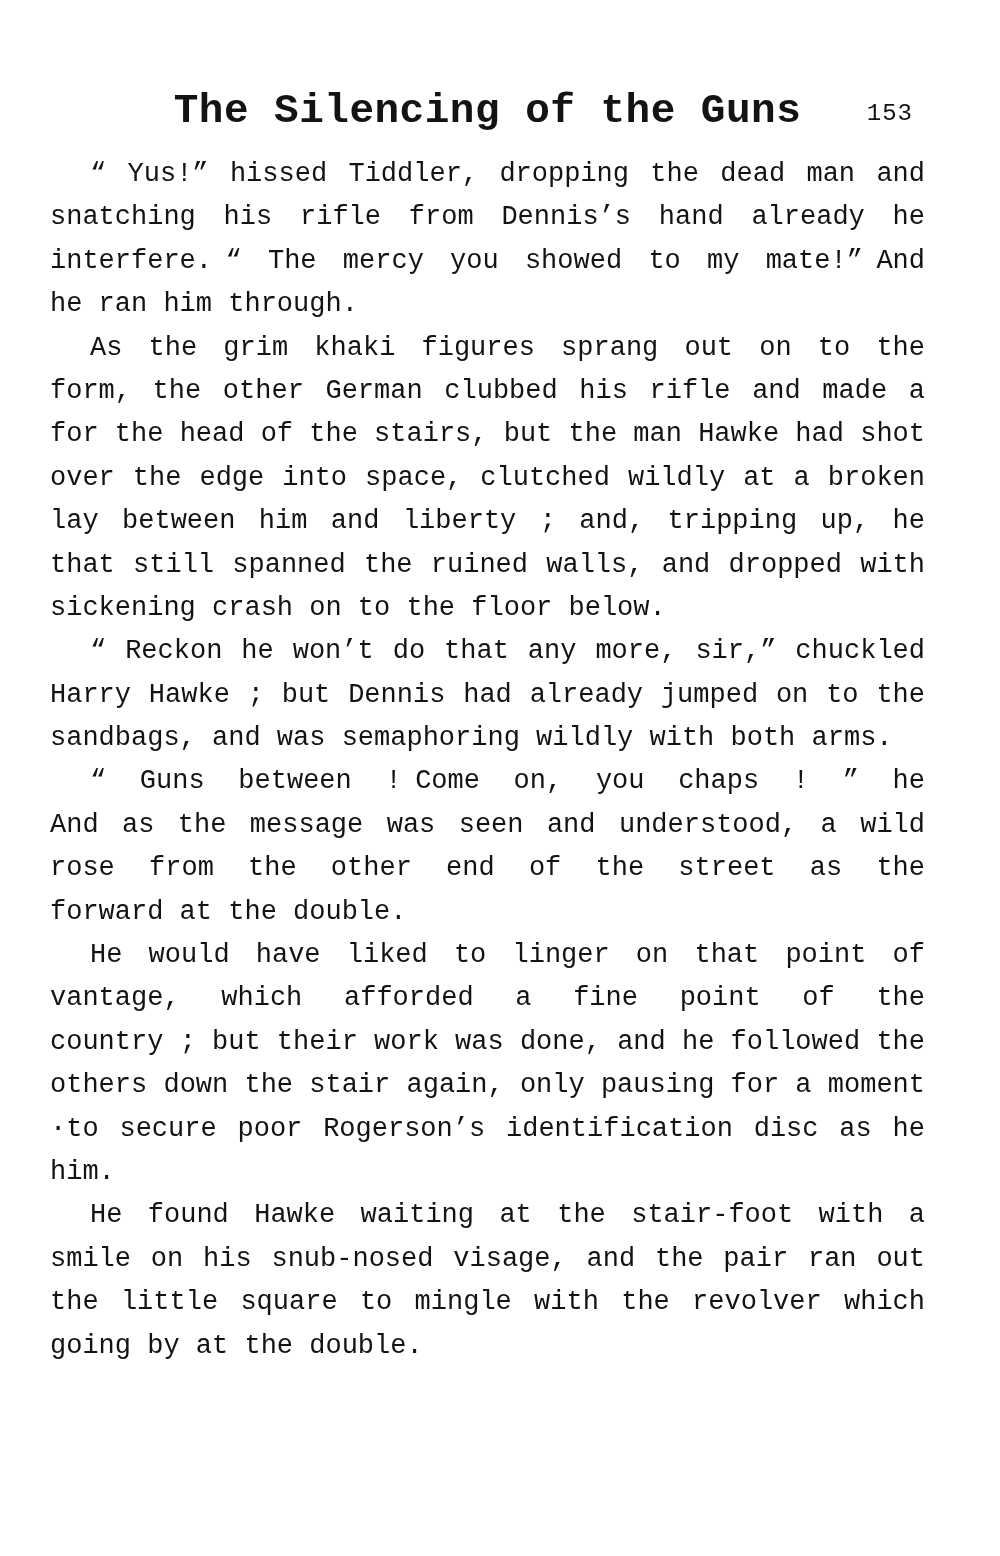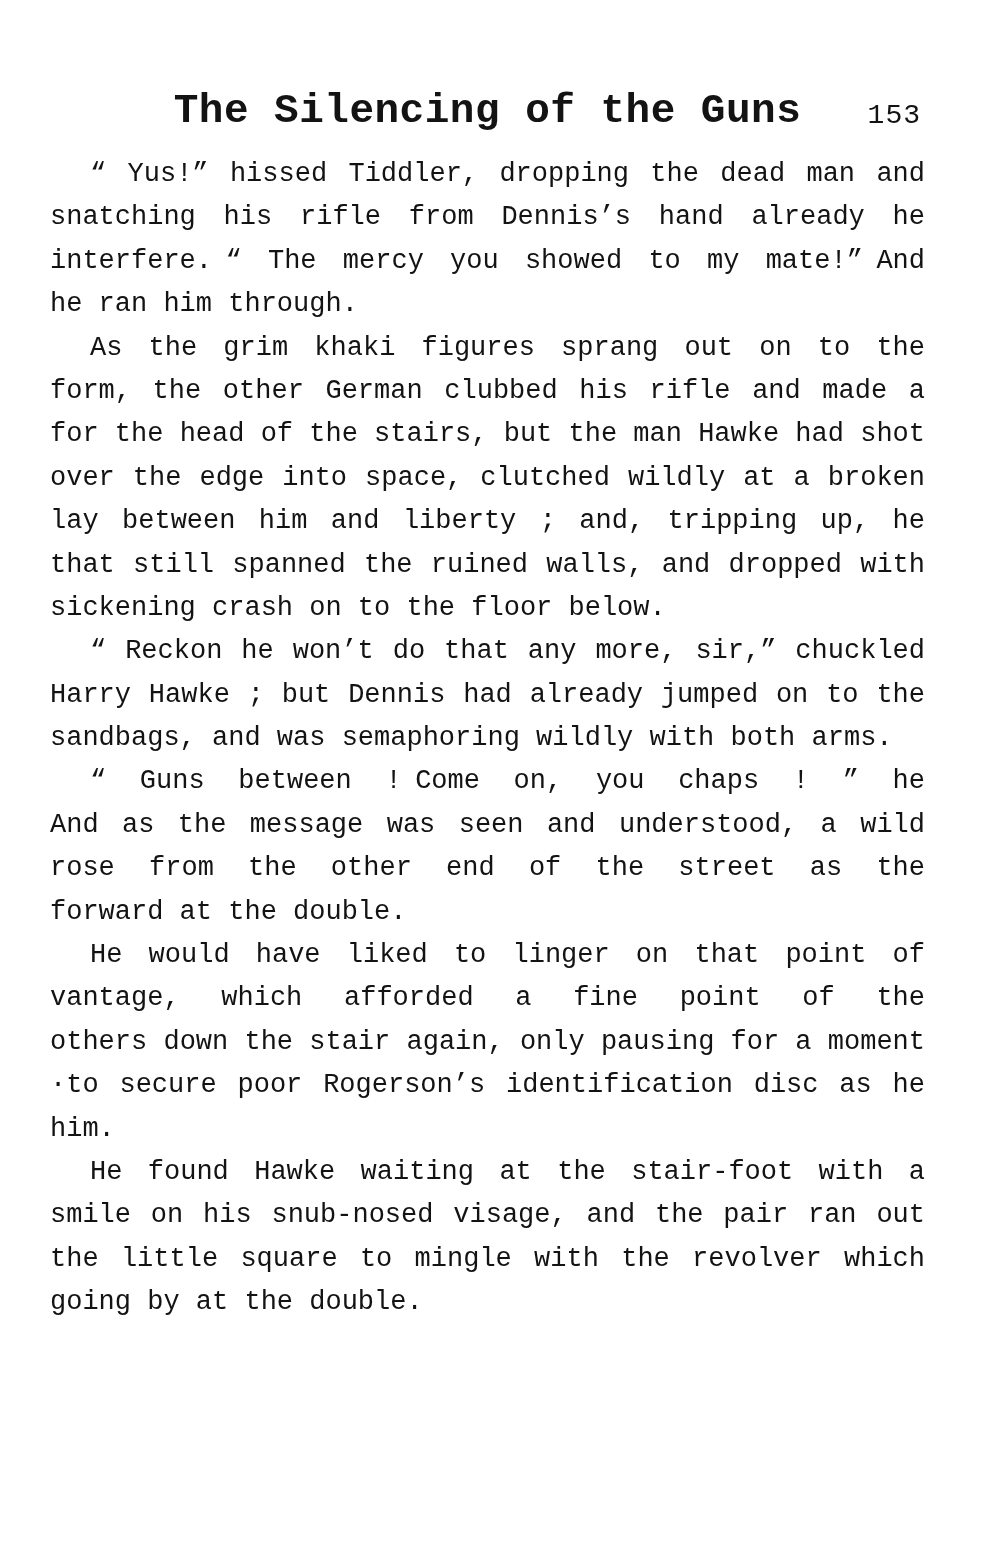--- a/index.html
+++ b/index.html
@@ -26,23 +26,23 @@
   }
   .title {
     text-align: center;
     font-weight: bold;
     font-size: 41px;
     letter-spacing: 0.5px;
     white-space: nowrap;
   }
   .pagenum {
     position: absolute;
-    right: 4px;
+    right: 12px;
     top: 12px;
-    font-size: 28px;
+    font-size: 24px;
     letter-spacing: 1px;
   }
   .body {
     position: absolute;
     top: 121px;
     left: 50px;
     width: 875px;
     font-size: 27px;
   }
   .line {
@@ -100,20 +100,21 @@
     <div>
       <div class="line indent">“ Guns between ! Come on, you chaps ! ” he signalled.</div>
       <div class="line">And as the message was seen and understood, a wild cheer</div>
       <div class="line">rose from the other end of the street as the Highlanders</div>
       <div class="line last">forward at the double.</div>
     </div>
 
     <div>
       <div class="line indent">He would have liked to linger on that point of</div>
       <div class="line">vantage, which afforded a fine point of the surrounding</div>
+      <div class="line">country ; but their work was done, and he followed the</div>
       <div class="line">others down the stair again, only pausing for a moment</div>
       <div class="line">·to secure poor Rogerson’s identification disc as he passed</div>
       <div class="line last">him.</div>
     </div>
 
     <div>
       <div class="line indent">He found Hawke waiting at the stair-foot with a happy</div>
       <div class="line">smile on his snub-nosed visage, and the pair ran out into</div>
       <div class="line">the little square to mingle with the revolver which was</div>
       <div class="line last">going by at the double.</div>

